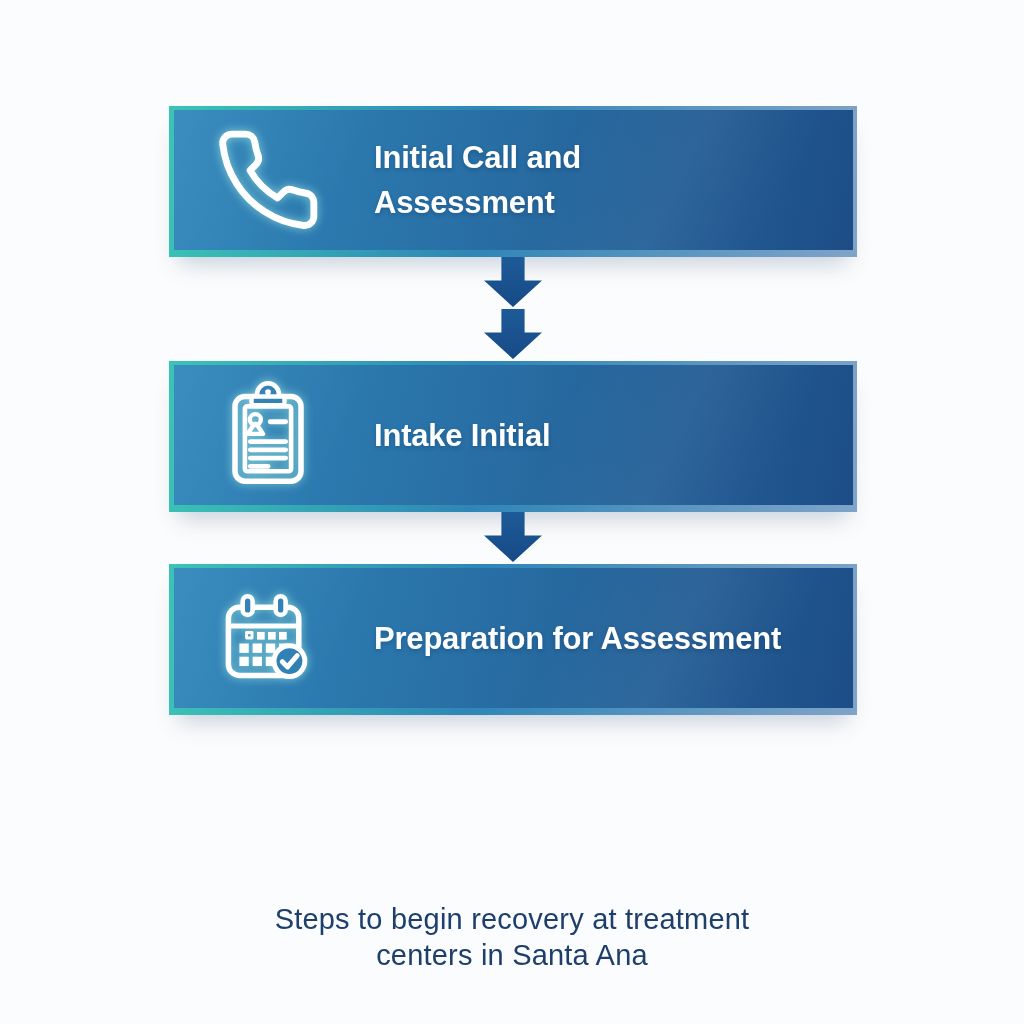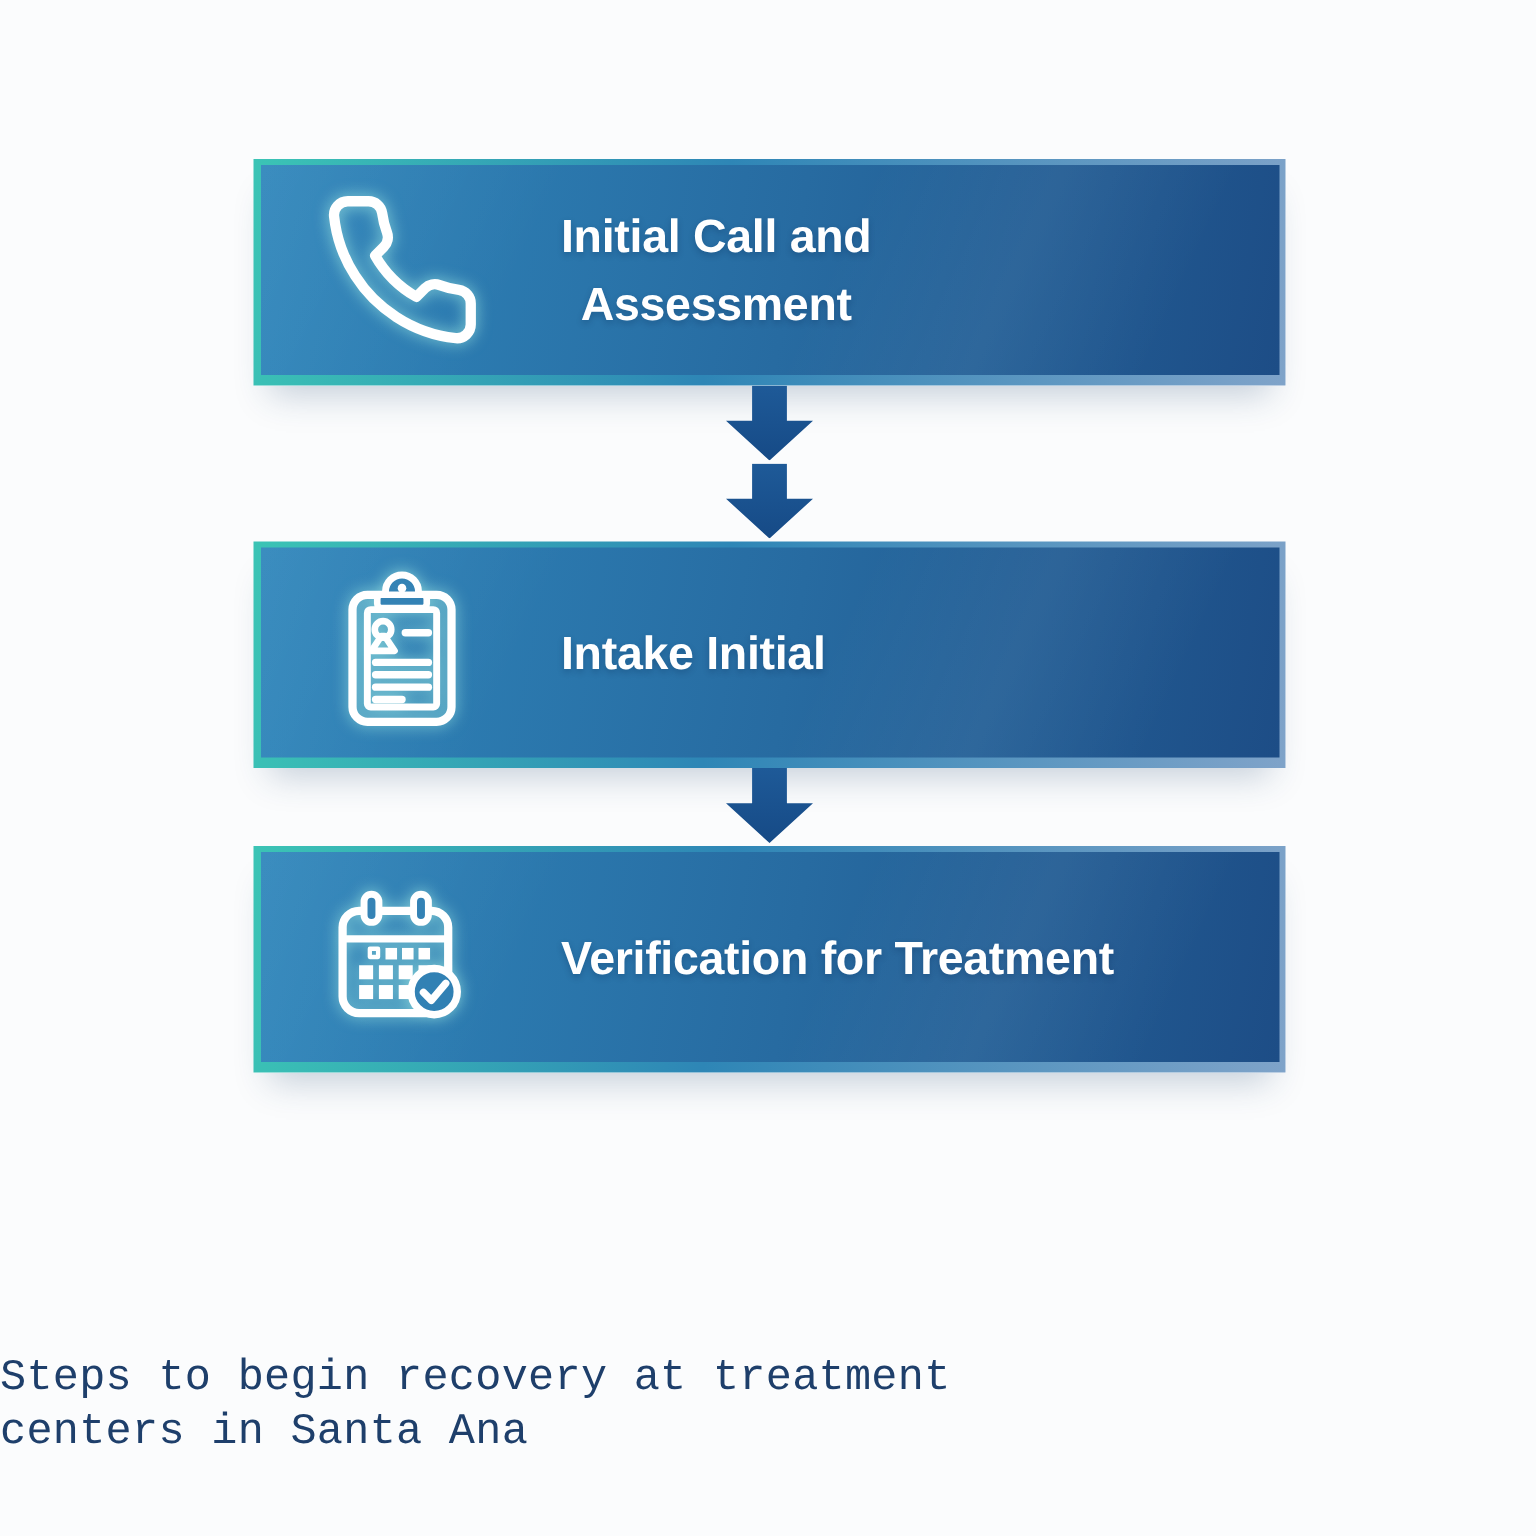--- a/index.html
+++ b/index.html
@@ -11,21 +11,20 @@
     font-family:"Liberation Sans", sans-serif;
     overflow:hidden;
   }
   .flow{position:absolute;left:169px;top:106px;width:688px;}
   .bar-outer{
     height:151px;
     box-sizing:border-box;
     padding:4px 4px 7px 5px;
     background:linear-gradient(97deg, var(--edge-start,#3bc4b5) 0%, var(--edge-mid,#2e86b6) 45%, var(--edge-end,#7fa3c9) 100%);
     box-shadow:0 16px 22px -10px rgba(35,70,110,.25);
-    text-align:center;
   }
   .bar-inner{
     height:100%;
     background:linear-gradient(100deg, var(--bar-start,#2f86bb) 0%, var(--bar-mid,#276ba1) 52%, var(--bar-end,#1d4d86) 100%);
     display:flex;align-items:center;
     position:relative;
   }
   .bar-inner::after{ 
     content:"";position:absolute;inset:0;pointer-events:none;
     background:linear-gradient(115deg, rgba(255,255,255,.06) 0%, transparent 28%, transparent 55%, rgba(255,255,255,.05) 72%, transparent 88%);
@@ -50,26 +49,25 @@
   .arrow-gap{height:52px;position:relative;}
   .down-arrow{
     position:absolute;top:0;left:50%;
     transform:translateX(-50%);
     width:58px;height:50px;
     background:linear-gradient(180deg, var(--arrow,#1e5a98) 0%, #164a86 100%);
     clip-path:polygon(30% 0, 70% 0, 70% 47%, 100% 47%, 50% 100%, 0 47%, 30% 47%);
   }
   .caption{
     position:absolute;left:0;right:0;top:901px;
-    text-align:left;
+    text-align:center;
     color:var(--caption-text,#1e3f6b);
     font-size:29px;line-height:36px;
     white-space:pre-line;
     letter-spacing:0.2px;
-    font-family:Liberation Mono, monospace;
   }
   .ico-stroke{fill:none;stroke:#fff;stroke-linecap:round;stroke-linejoin:round;}
   .ico-fill{fill:#fff;stroke:none;}
   .ico-mask{fill:var(--icon-mask,#2e7fb3);}
 </style>
 </head>
 <body>
 
 <div class="canvas">
   <div class="flow">
@@ -141,21 +139,21 @@
             <rect class="ico-fill" x="36" y="55" width="8.5" height="8.5"></rect>
             <rect class="ico-fill" x="48" y="55" width="8.5" height="8.5"></rect>
             <rect class="ico-fill" x="60" y="55" width="8.5" height="8.5"></rect>
             <rect class="ico-fill" x="24" y="67" width="8.5" height="8.5"></rect>
             <rect class="ico-fill" x="36" y="67" width="8.5" height="8.5"></rect>
             <rect class="ico-fill" x="48" y="67" width="8.5" height="8.5"></rect>
             <circle cx="69.5" cy="71" r="14" fill="var(--icon-mask,#2e7fb3)" stroke="#fff" stroke-width="4.5"></circle>
             <path class="ico-stroke" stroke-width="4.5" d="M63 71.5 l4.8 4.8 L76.5 66"></path>
           </svg>
         </div>
-        <div class="step-label">Verification for Treatment</div>
+        <div class="step-label">Preparation for Assessment</div>
       </div>
     </div>
 
   </div>
 
   <div class="caption">Steps to begin recovery at treatment
 centers in Santa Ana</div>
 </div>
 
 </body></html>

